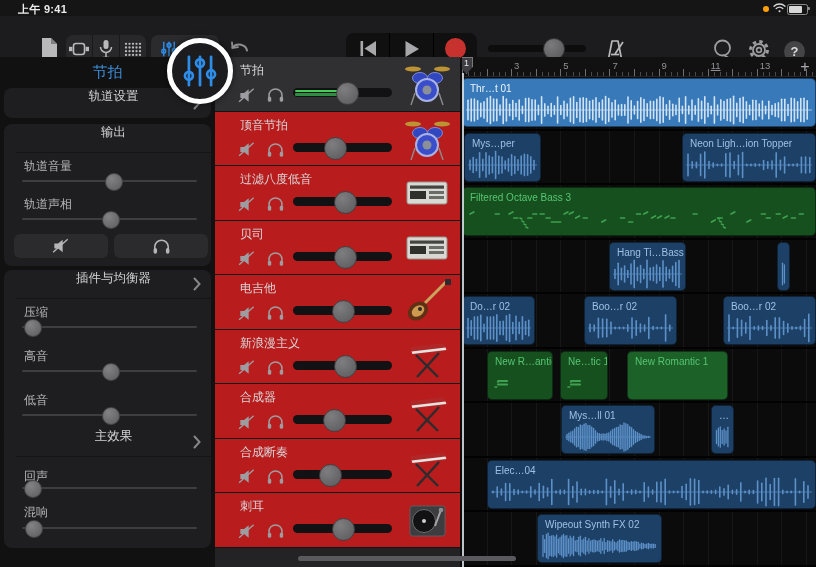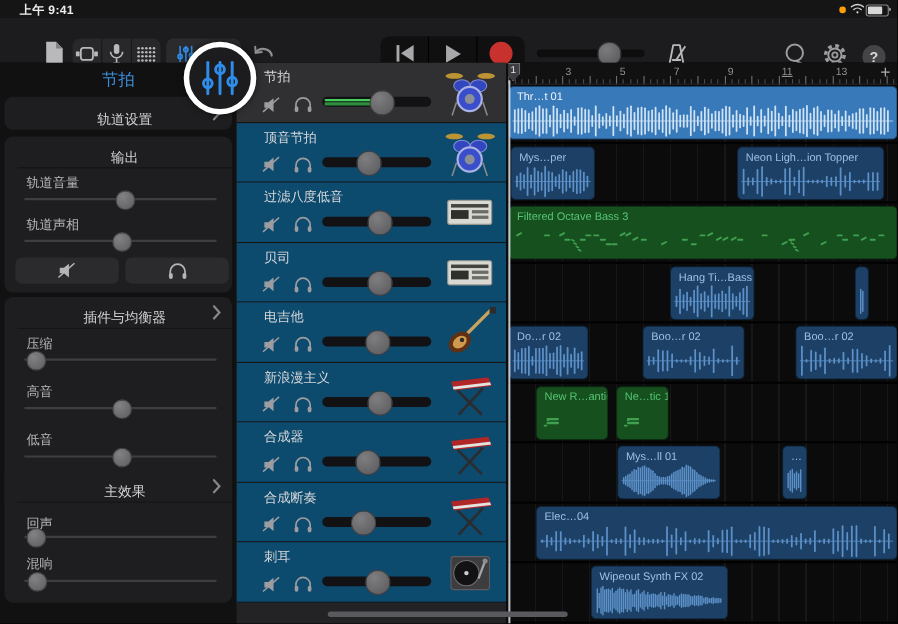--- a/index.html
+++ b/index.html
@@ -29,32 +29,32 @@
   #transport .cell + .cell{border-left:1px solid #000;}
   #rec-dot{width:21px;height:21px;border-radius:50%;}
   #master-vol{position:absolute;left:488px;top:29px;width:98px;height:7px;background:#0d0d0e;border-radius:4px;}
   #master-knob{position:absolute;top:-7px;width:20px;height:20px;border-radius:50%;background:radial-gradient(circle at 35% 30%,#7b7b7d,#565658);border:1px solid #39393b;}
   #help-btn{position:absolute;left:784px;top:25px;width:21px;height:21px;border-radius:50%;background:#454547;color:#dadada;font-size:13px;font-weight:bold;display:flex;align-items:center;justify-content:center;}
 
   
   #panel{position:absolute;left:0;top:57px;width:215px;height:510px;background:#111112;}
   #panel-title{position:absolute;left:0;top:6px;width:215px;text-align:center;font-size:15px;color:#3c8dd8;}
   .card{position:absolute;left:4px;width:207px;background:#1e1e20;border-radius:8px;box-sizing:border-box;}
-  .card-header{position:relative;height:28px;display:flex;align-items:flex-end;justify-content:center;border-bottom:1px solid #151516;margin-left:12px;}
+  .card-header{position:relative;height:28px;display:flex;align-items:flex-start;justify-content:center;border-bottom:1px solid #151516;margin-left:12px;}
   .card-header .hlabel{font-size:12.5px;color:#d4d4d6;}
   .chev{position:absolute;right:10px;top:50%;transform:translateY(-50%);}
   .slabel{position:absolute;left:20px;font-size:12px;color:#b6b6b9;}
   .hslider{position:absolute;left:18px;right:14px;height:18px;}
   .hslider .trk{position:absolute;left:0;right:0;top:8px;height:2px;background:#3e3e41;border-radius:1px;}
   .hslider .knob{position:absolute;top:1px;width:16px;height:16px;border-radius:50%;background:radial-gradient(circle at 35% 30%,#828285,#5c5c5f);border:1px solid #464649;}
   .pbtn{position:absolute;height:24px;background:#2b2b2e;border-radius:6px;display:flex;align-items:center;justify-content:center;}
 
   
   #mixer{position:absolute;left:215px;top:57px;width:245px;height:510px;background:#232325;overflow:hidden;}
-  .mrow{position:relative;width:245px;background:#0c4a6e;border-bottom:1px solid #141415;box-sizing:border-box;}
+  .mrow{position:relative;width:245px;background:#b91c1c;border-bottom:1px solid #141415;box-sizing:border-box;}
   .mrow.sel{background:#303033;}
   .mname{position:absolute;left:25px;top:5px;font-size:12px;color:#d9d9db;}
   .mbtn{position:absolute;top:26px;width:24px;height:24px;display:flex;align-items:center;justify-content:center;}
   .pill{position:absolute;left:78px;top:31px;width:99px;height:9px;background:#121214;border-radius:5px;}
   .meterbar{position:absolute;left:2px;height:2.5px;border-radius:1px;}
   .mknob{position:absolute;top:25px;width:21px;height:21px;border-radius:50%;background:radial-gradient(circle at 35% 30%,#7e7e81,#59595c);border:1px solid #414144;}
   .inst{position:absolute;left:188px;top:4px;}
 
   
   #timeline{position:absolute;left:462px;top:57px;width:354px;height:510px;background:#0b0b0c;overflow:hidden;}
@@ -790,21 +790,21 @@
                 <line x1="50.0" y1="9.8" x2="50.0" y2="20.2" stroke-width="1.6" stroke-linecap="round"></line>
                 <line x1="53.2" y1="6.1" x2="53.2" y2="23.9" stroke-width="1.6" stroke-linecap="round"></line>
                 <line x1="56.4" y1="4.4" x2="56.4" y2="25.6" stroke-width="1.6" stroke-linecap="round"></line>
                 <line x1="59.6" y1="4.8" x2="59.6" y2="25.2" stroke-width="1.6" stroke-linecap="round"></line>
                 <line x1="62.8" y1="6.9" x2="62.8" y2="23.1" stroke-width="1.6" stroke-linecap="round"></line>
                 <line x1="66.0" y1="10.5" x2="66.0" y2="19.5" stroke-width="1.6" stroke-linecap="round"></line>
                 <line x1="0.0" y1="15.0" x2="69.0" y2="15.0" stroke-width="0.7" stroke-linecap="round"></line>
               </svg>
             </div>
           </div>
-          <div class="region audio" style="left: 208px; width: 134px;">
+          <div class="region audio" style="left: 220px; width: 134px;">
             <span class="rlabel">Neon Ligh…ion Topper</span>
             <div style="position: absolute; left: 3px; top: 16px; right: 3px; height: 30px;">
               <svg width="126" height="30" viewBox="0 0 126 30" stroke="#5c90c8" style="position:absolute;left:0;top:0">
                 <line x1="2.0" y1="4.2" x2="2.0" y2="25.8" stroke-width="1.6" stroke-linecap="round"></line>
                 <line x1="6.2" y1="11.9" x2="6.2" y2="18.1" stroke-width="1.6" stroke-linecap="round"></line>
                 <line x1="10.4" y1="12.2" x2="10.4" y2="17.8" stroke-width="1.6" stroke-linecap="round"></line>
                 <line x1="14.6" y1="4.4" x2="14.6" y2="25.6" stroke-width="1.6" stroke-linecap="round"></line>
                 <line x1="18.8" y1="2.0" x2="18.8" y2="28.0" stroke-width="1.6" stroke-linecap="round"></line>
                 <line x1="23.0" y1="11.6" x2="23.0" y2="18.4" stroke-width="1.6" stroke-linecap="round"></line>
                 <line x1="27.2" y1="13.0" x2="27.2" y2="17.0" stroke-width="1.6" stroke-linecap="round"></line>
@@ -1027,20 +1027,23 @@
           <div class="region midi" style="left: 98px; width: 48px;">
             <span class="rlabel">Ne…tic 1</span>
             <div style="position: absolute; left: 3px; top: 20px; right: 3px; height: 30px;">
               <svg width="40" height="24" viewBox="0 0 40 24" stroke="#3fa04f" style="position:absolute;left:0;top:0">
                 <line x1="7.0" y1="9.0" x2="16.0" y2="9.0" stroke-width="2.2" stroke-linecap="round"></line>
                 <line x1="7.0" y1="12.5" x2="16.0" y2="12.5" stroke-width="2.2" stroke-linecap="round"></line>
                 <line x1="4.0" y1="15.0" x2="5.8" y2="15.0" stroke-width="1.6" stroke-linecap="round"></line>
                 <line x1="6.5" y1="10.0" x2="7.5" y2="10.0" stroke-width="1.4" stroke-linecap="round"></line>
               </svg>
             </div>
+          </div>
+          <div class="region midi bright" style="left: 165px; width: 101px;">
+            <span class="rlabel">New Romantic 1</span>
           </div>
         </div>
         <div class="trow" style="height: 54.56px;">
           <div class="region audio" style="left: 99px; width: 94px;">
             <span class="rlabel">Mys…ll 01</span>
             <div style="position: absolute; left: 3px; top: 16px; right: 3px; height: 30px;">
               <svg width="86" height="30" viewBox="0 0 86 30" stroke="#5c90c8" style="position:absolute;left:0;top:0">
                 <line x1="2.0" y1="12.4" x2="2.0" y2="17.6" stroke-width="1.4" stroke-linecap="round"></line>
                 <line x1="3.9" y1="11.3" x2="3.9" y2="18.7" stroke-width="1.4" stroke-linecap="round"></line>
                 <line x1="5.8" y1="9.9" x2="5.8" y2="20.1" stroke-width="1.4" stroke-linecap="round"></line>

